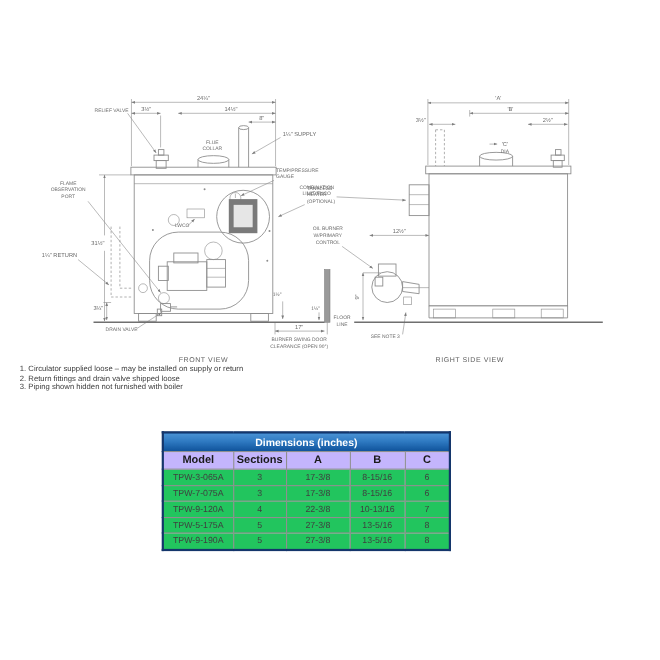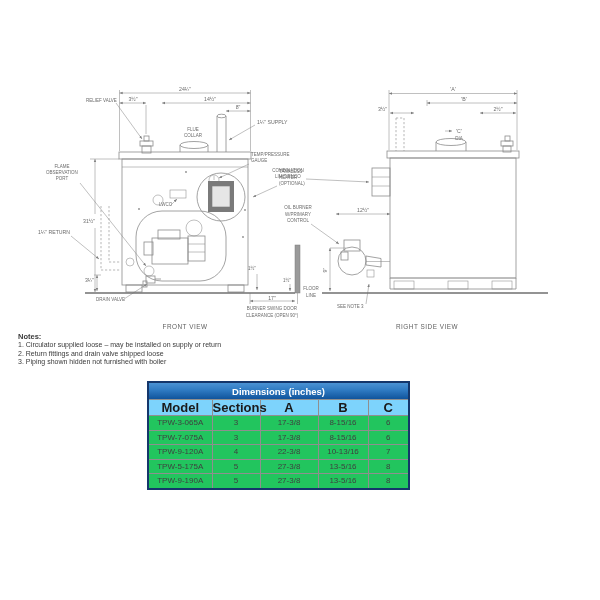--- a/index.html
+++ b/index.html
@@ -9,26 +9,26 @@
   svg .ln{stroke:#8c8c8c;stroke-width:.8;fill:none;}
   svg .thin{stroke:#8c8c8c;stroke-width:.55;fill:none;}
   svg .dsh{stroke:#9a9a9a;stroke-width:.7;fill:none;stroke-dasharray:2.2 1.8;}
   svg .flr{stroke:#6f6f6f;stroke-width:1.4;fill:none;}
   svg text{fill:#6b6b6b;font-family:"Liberation Sans",sans-serif;font-size:5.2px;}
   svg .m{text-anchor:middle;} svg .e{text-anchor:end;}
   svg .t4{font-size:4.5px;} svg .ttl{font-size:6.4px;letter-spacing:.5px;fill:#5f5f5f;}
   .notes{position:absolute;left:18px;top:332px;width:360px;color:#3a3a3a;}
   .notes-heading{font-size:7.5px;font-weight:bold;line-height:9px;}
   .note-line{font-size:7px;line-height:8.6px;}
-  .dims-table{position:absolute;left:147px;top:381px;width:261px;border-collapse:collapse;
+  .dims-table{position:absolute;left:147px;top:392px;width:261px;border-collapse:collapse;
               border:2px solid #14366b;table-layout:fixed;}
   .dims-table th,.dims-table td{border:1px solid #8f8f8f;text-align:center;padding:0;}
   .tbl-title{background:linear-gradient(180deg,#4a92d4 0%,#2f7ac2 45%,#10549c 100%);
              color:#fff;font-size:9.5px;font-weight:bold;height:16px;border:1px solid #14366b;}
-  .tbl-colhead{background:#7dd3fc;color:#1a1a1a;font-size:13px;font-weight:bold;height:15px;}
+  .tbl-colhead{background:#c4b5fd;color:#1a1a1a;font-size:10px;font-weight:bold;height:15px;}
   .dims-table td{background:#22c55e;color:#3f3f3f;font-size:8px;height:13.5px;}
 </style>
 </head>
 <body>
 
 <div class="page">
 
   <svg class="diagram" width="600" height="345" viewBox="0 0 600 345">
     <defs>
       <marker id="ar" viewBox="0 0 10 10" refX="9" refY="5" markerWidth="6.5" markerHeight="6.5" orient="auto-start-reverse">
@@ -233,21 +233,20 @@
       <text class="m ttl" x="427" y="329">RIGHT SIDE VIEW</text>
     </g>
 
     <g>
       <line class="flr" x1="85" y1="293" x2="295" y2="293"></line>
       <line class="flr" x1="322" y1="293" x2="548" y2="293"></line>
     </g>
   </svg>
 
   <div class="notes">
-    <div class="notes-heading">Notes:</div>
     <div class="note-line">1. Circulator supplied loose – may be installed on supply or return</div>
     <div class="note-line">2. Return fittings and drain valve shipped loose</div>
     <div class="note-line">3. Piping shown hidden not furnished with boiler</div>
   </div>
 
   <table class="dims-table">
     <colgroup>
       <col style="width:64px">
         <col style="width:48px">
         <col style="width:58px">

